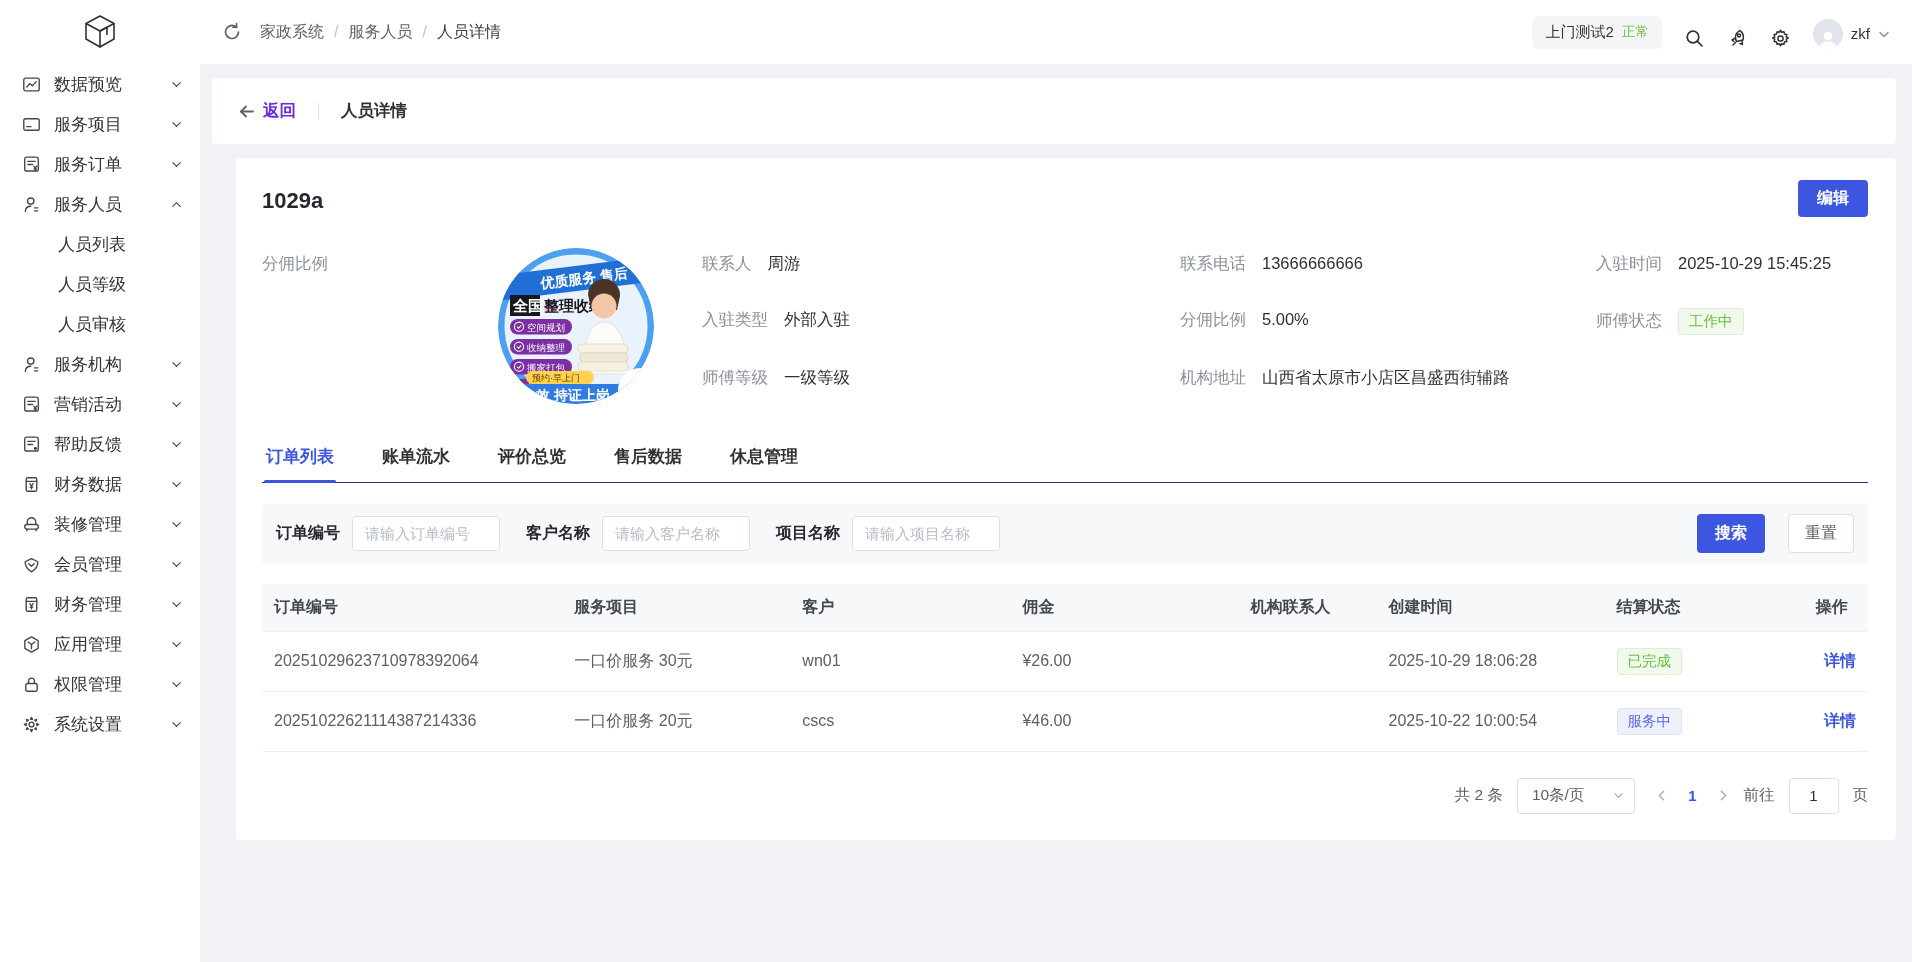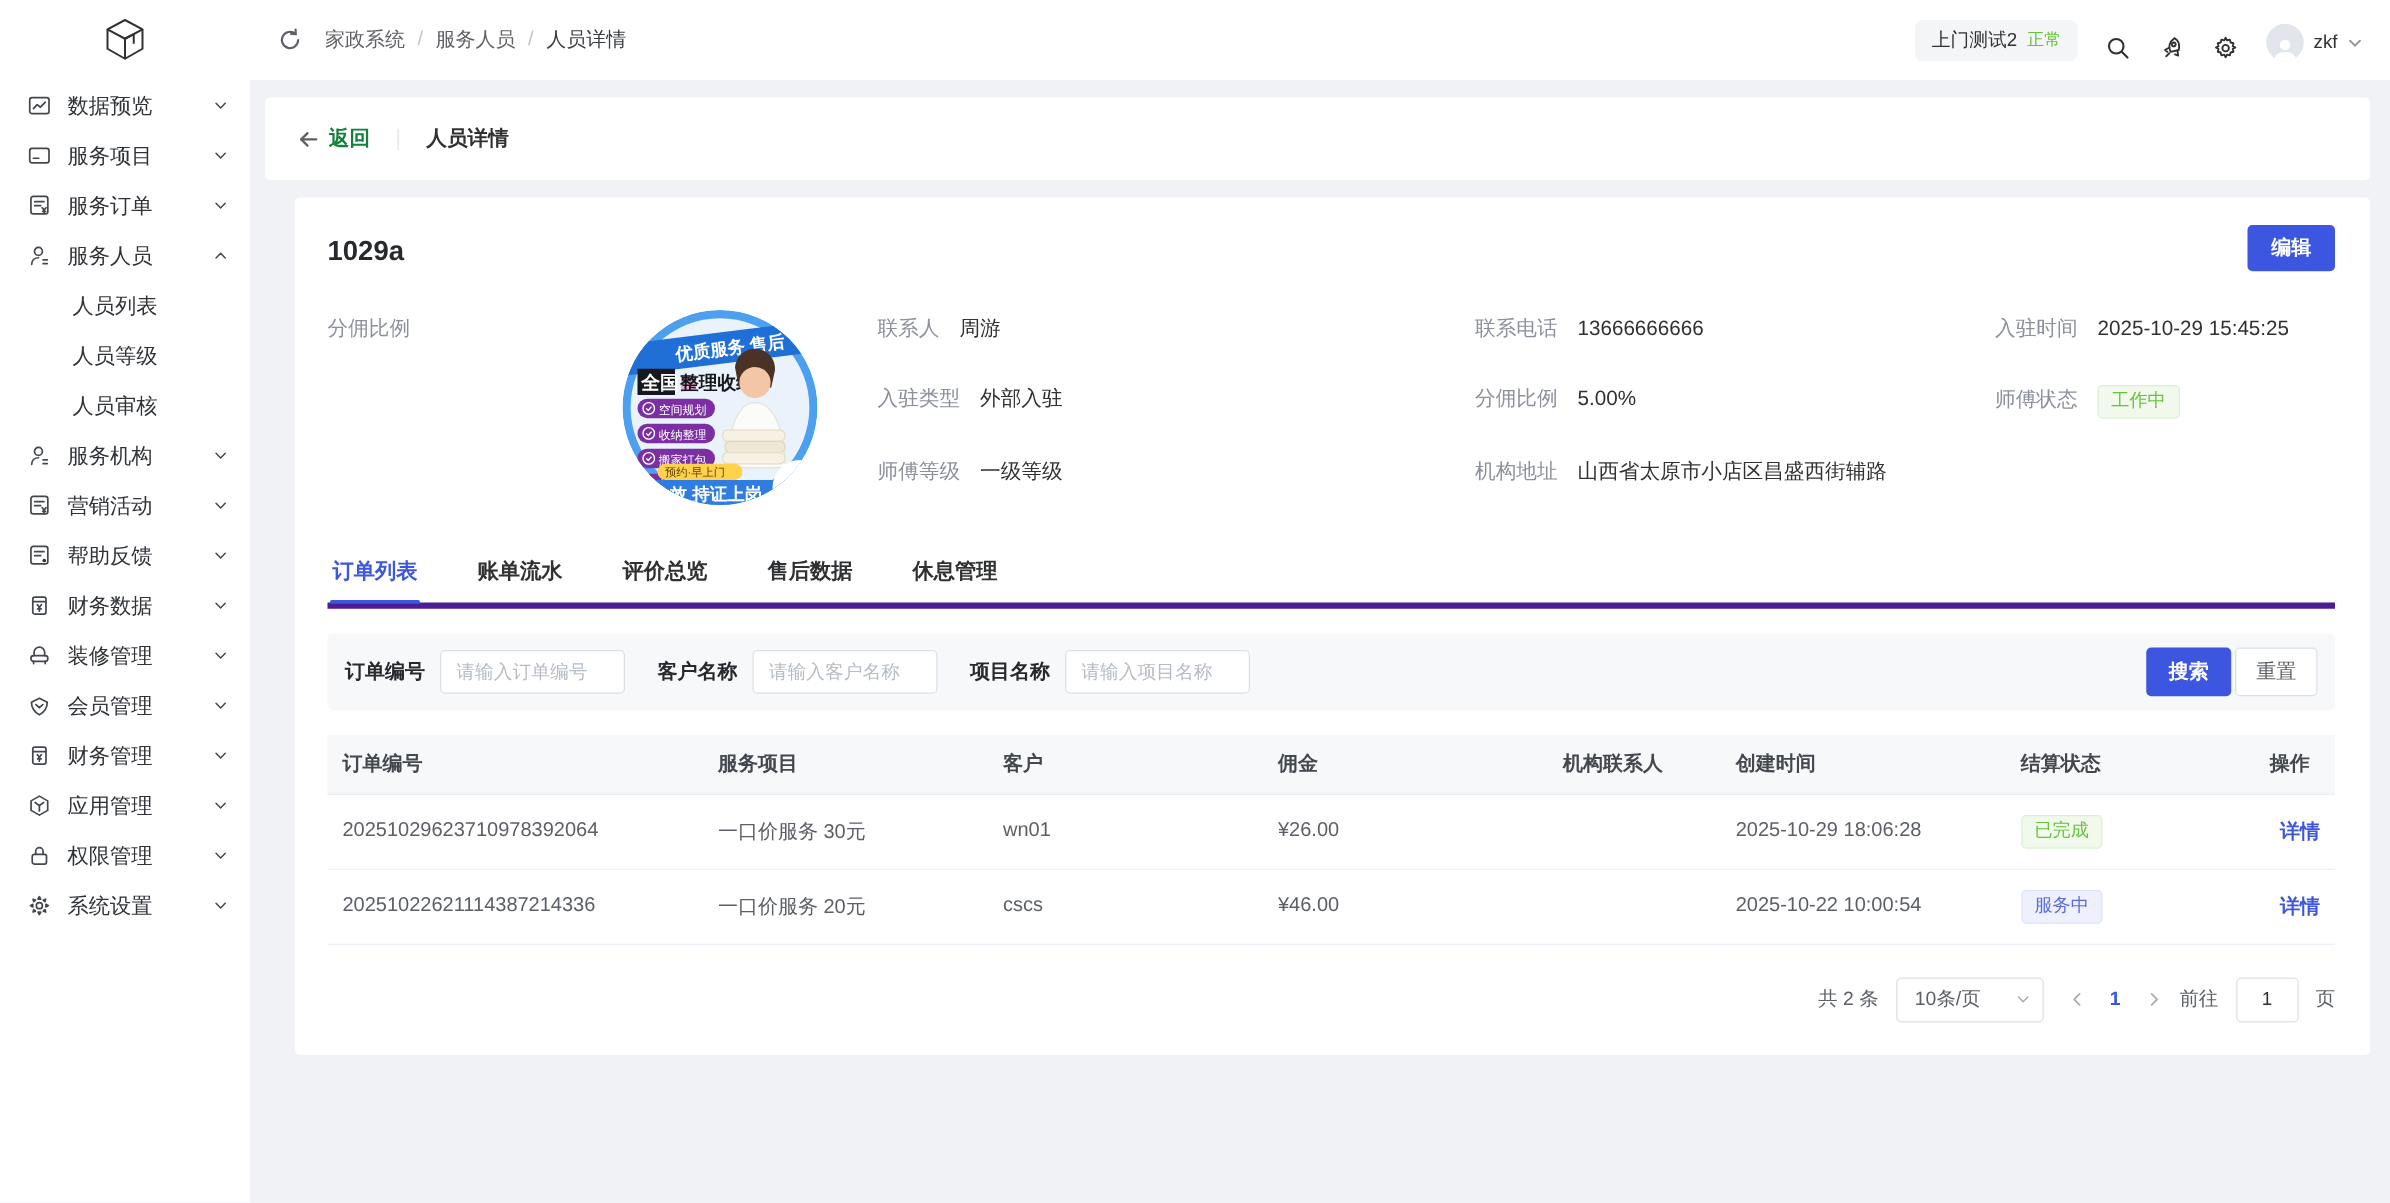--- a/index.html
+++ b/index.html
@@ -31,52 +31,52 @@
   .tenant-status { font-size:13.5px; color:#67c23a; }
   .tb-icon { width:21px; height:21px; cursor:pointer; }
   .user-box { display:flex; align-items:center; gap:8px; cursor:pointer; }
   .avatar-sm { width:30px; height:30px; border-radius:50%; background:#e2e6ec; display:flex; align-items:flex-end; justify-content:center; overflow:hidden; }
   .user-name { font-size:15px; color:#303133; }
 
   .content { padding:14px 16px 0 12px; overflow:hidden; }
 
   
   .backbar { background:#fff; border-radius:4px; height:66px; display:flex; align-items:center; padding:0 26px; }
-  .back-btn { display:flex; align-items:center; gap:8px; cursor:pointer; color:#15803d; font-weight:700; font-size:16.5px; }
+  .back-btn { display:flex; align-items:center; gap:8px; cursor:pointer; color:#6d28d9; font-weight:700; font-size:16.5px; }
   .vdiv { width:1px; height:17px; background:#dcdfe6; margin:0 22px; }
   .backbar-title { font-weight:700; font-size:16.5px; color:#303133; }
 
   
   .card { background:#fff; border-radius:4px; margin-top:14px; padding:22px 28px 26px 26px;margin-left:24px; }
   .card-head { display:flex; align-items:flex-start; }
   .person-name { font-size:22px; font-weight:700; color:#26292e; margin-top:8px; }
   .edit-btn { margin-left:auto; background:#3d56e0; color:#fff; border:none; border-radius:4px; font-size:16px; padding:8px 19px; cursor:pointer; font-family:inherit; font-weight:600;}
   .detail-grid { display:grid; grid-template-columns:440px 478px 416px 1fr; margin-top:26px; row-gap:0; }
   .cell { padding:9px 20px 9px 0; font-size:16.5px; line-height:1.45; }
   .cell .dlabel { color:#8b909a; margin-right:16px; }
   .cell .dvalue { color:#303133; }
   .avatar-cell { grid-row:1 / span 3; display:flex; align-items:flex-start; padding-top:9px; }
   .avatar-cell .dlabel { color:#8b909a; font-size:16.5px; }
   .avatar-img { margin-left:auto; margin-right:28px; margin-top:-4px; border-radius:50%; overflow:hidden; width:156px; height:156px; flex-shrink:0; }
   .badge-green { display:inline-block; background:#f0f9eb; border:1px solid #dcefd2; color:#67c23a; font-size:14.5px; border-radius:4px; padding:3px 10px; line-height:1.3; }
   .badge-blue { display:inline-block; background:#eef0fd; border:1px solid #dde2fb; color:#5a6be0; font-size:14.5px; border-radius:4px; padding:3px 10px; line-height:1.3; }
 
   
-  .tabs { display:flex; gap:44px; border-bottom:5px solid #4c1d95; margin-top:26px; padding-left:2px; }
+  .tabs { display:flex; gap:44px; border-bottom:1px solid #4c1d95; margin-top:26px; padding-left:2px; }
   .tab { font-size:17px; color:#303133; font-weight:600; padding:6px 2px 14px; cursor:pointer; position:relative; }
   .tab.active { color:#3d56e0; }
   .tab.active::after { content:""; position:absolute; left:0; right:0; bottom:-1px; height:3px; background:#3d56e0; border-radius:2px; }
 
   
   .filterbar { background:#f7f8fa; border-radius:4px; margin-top:20px; padding:11px 14px; display:flex; align-items:center; gap:26px; }
   .fgroup { display:flex; align-items:center; gap:12px; }
   .flabel { font-size:16px; font-weight:700; color:#26292e; white-space:nowrap; }
   .finput { width:148px; height:35px; border:1px solid #dcdfe6; border-radius:4px; background:#fff; padding:0 12px; font-size:15px; font-family:inherit; color:#303133; }
   .finput::placeholder { color:#b6bcc6; }
-  .fbtns { margin-left:auto; display:flex; gap:3px; }
+  .fbtns { margin-left:auto; display:flex; gap:23px; }
   .btn-primary { background:#3d56e0; color:#fff; border:none; border-radius:4px; font-size:16px; font-weight:600; padding:8px 18px; cursor:pointer; font-family:inherit; }
   .btn-plain { background:#fff; color:#5c6066; border:1px solid #dcdfe6; border-radius:4px; font-size:16px; padding:8px 16px; cursor:pointer; font-family:inherit; }
 
   
   table.data { width:100%; border-collapse:collapse; margin-top:20px; table-layout:fixed; }
   table.data th { background:#f7f8fa; text-align:left; font-size:16px; color:#43474e; font-weight:700; padding:13px 12px; }
   table.data td { border-bottom:1px solid #ebeef5; font-size:16px; color:#5c6066; padding:16px 12px; overflow:hidden; white-space:nowrap; }
   table.data tr.body-row:first-child td { border-top:1px solid #ebeef5; }
   th.col-op, td.col-op { text-align:right; }
   .link { color:#3d56e0; font-weight:600; cursor:pointer; }

